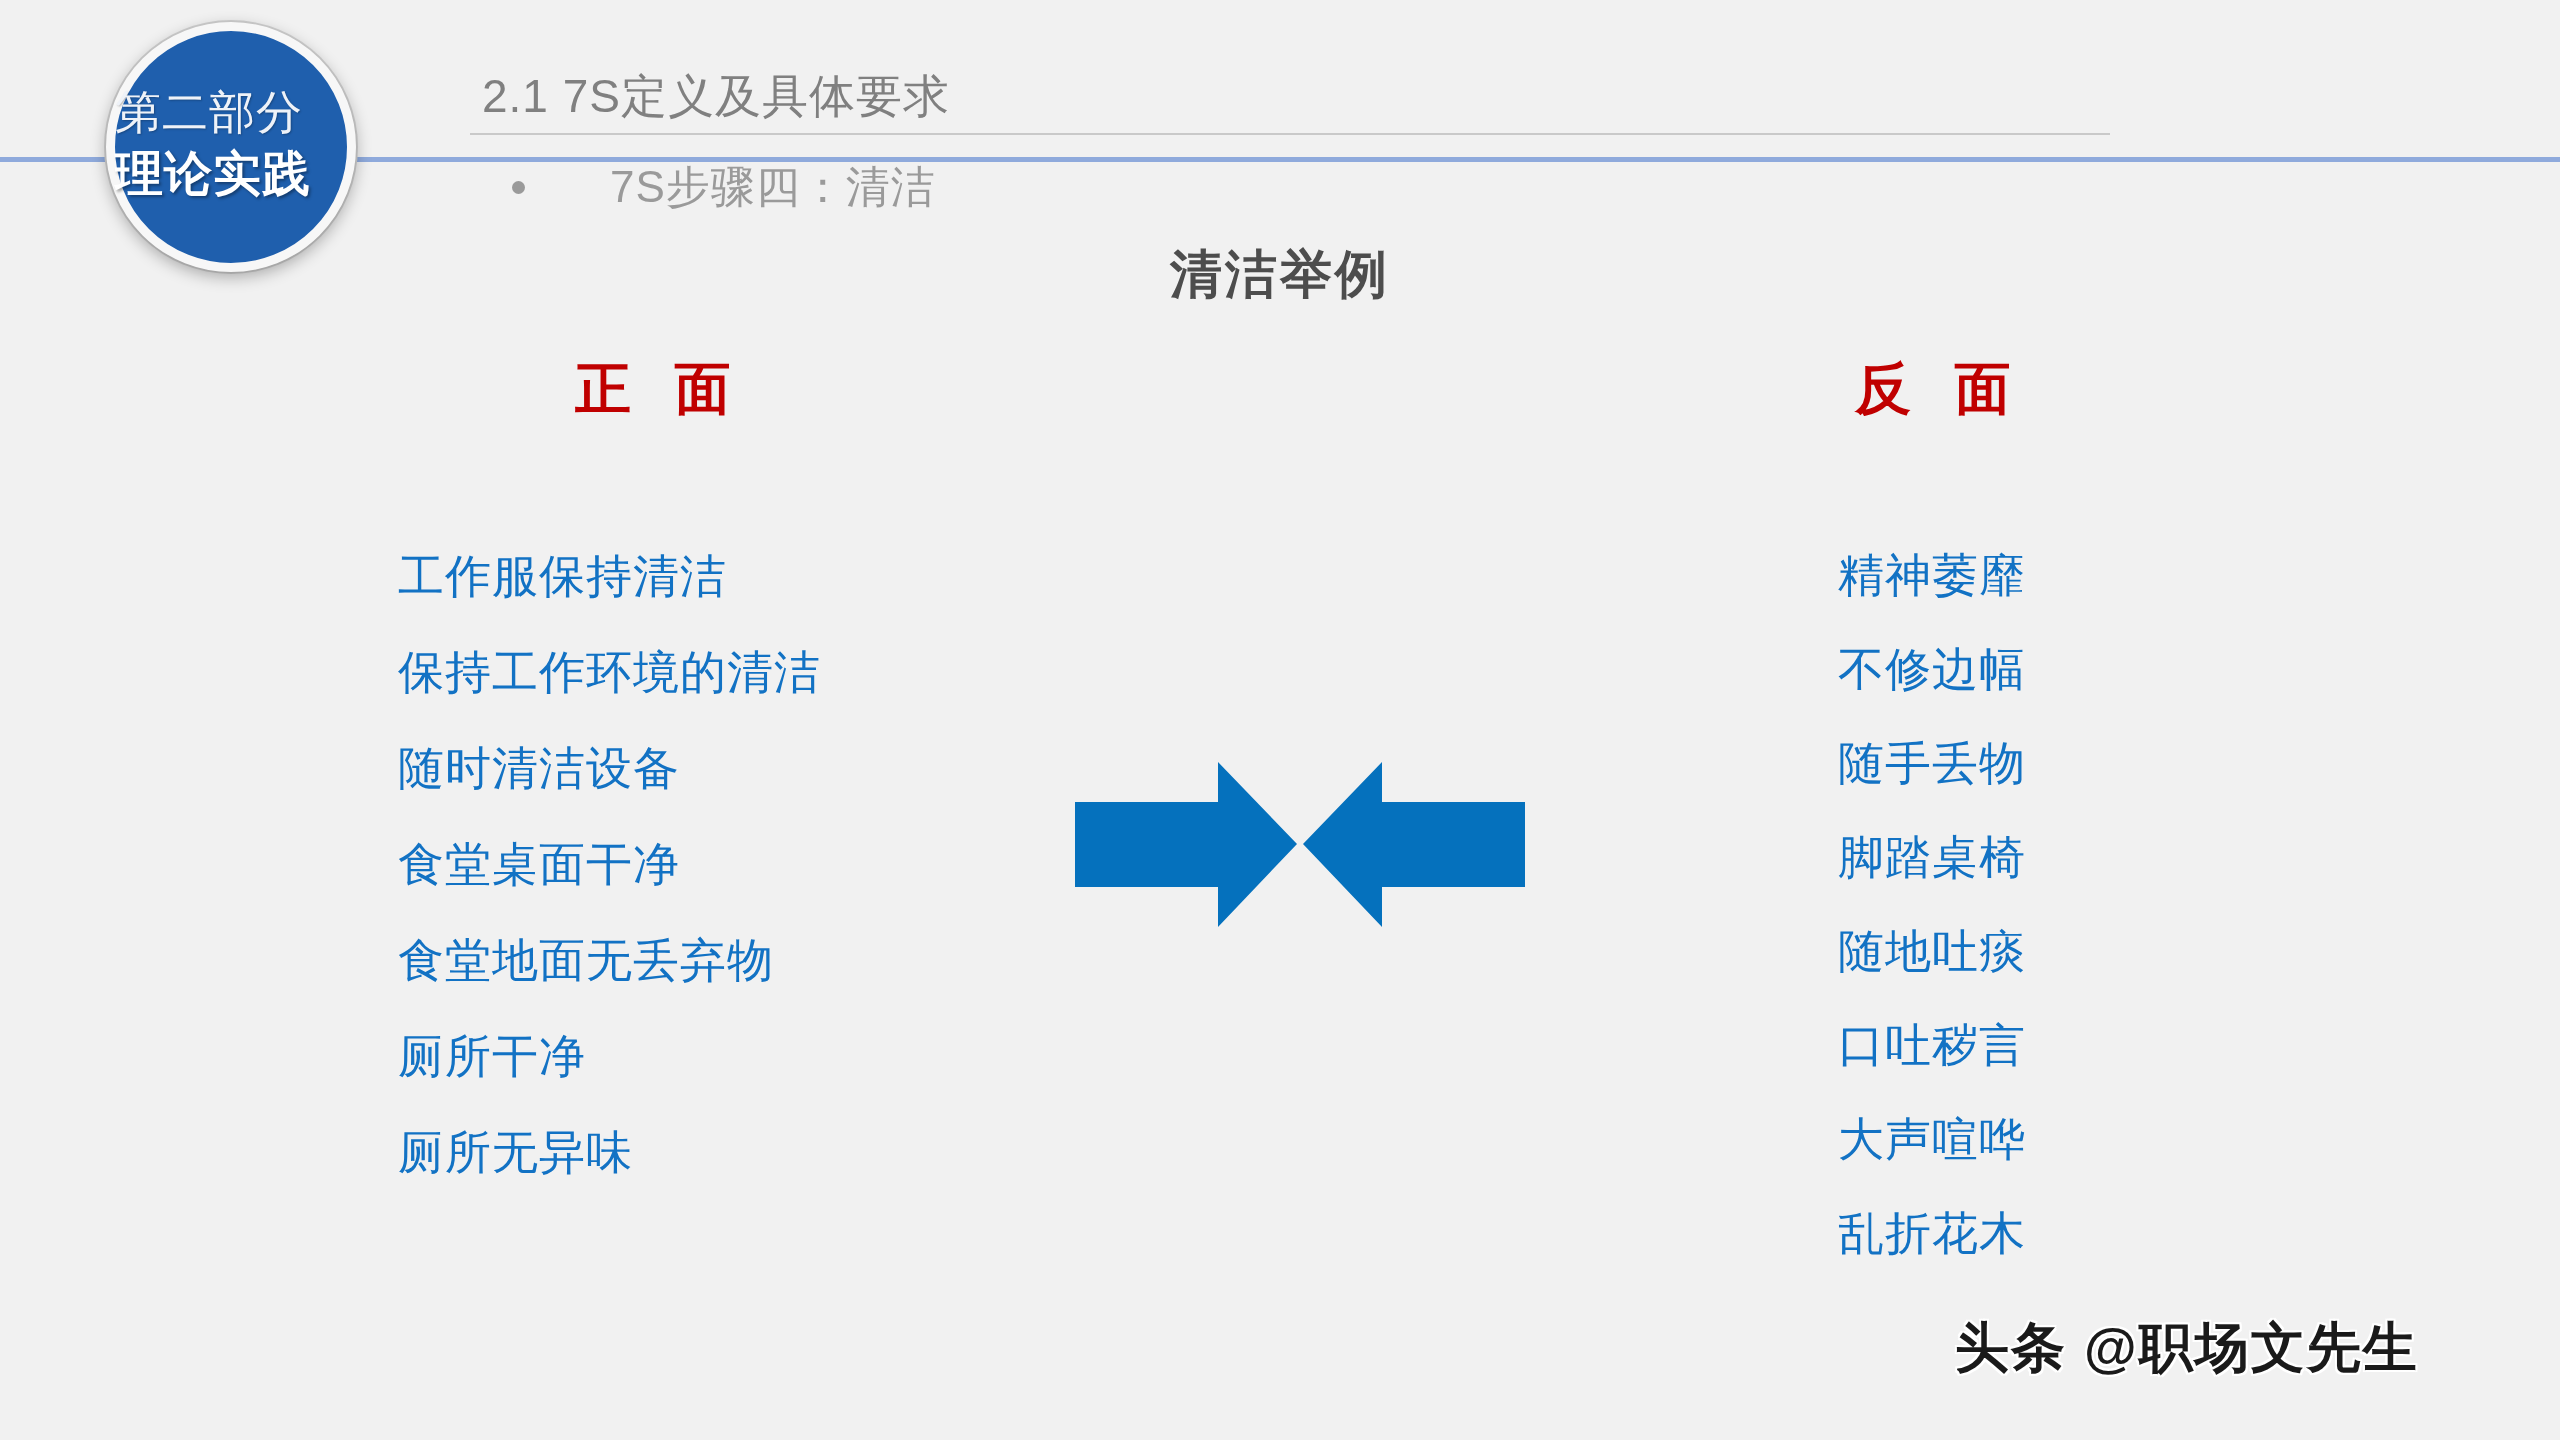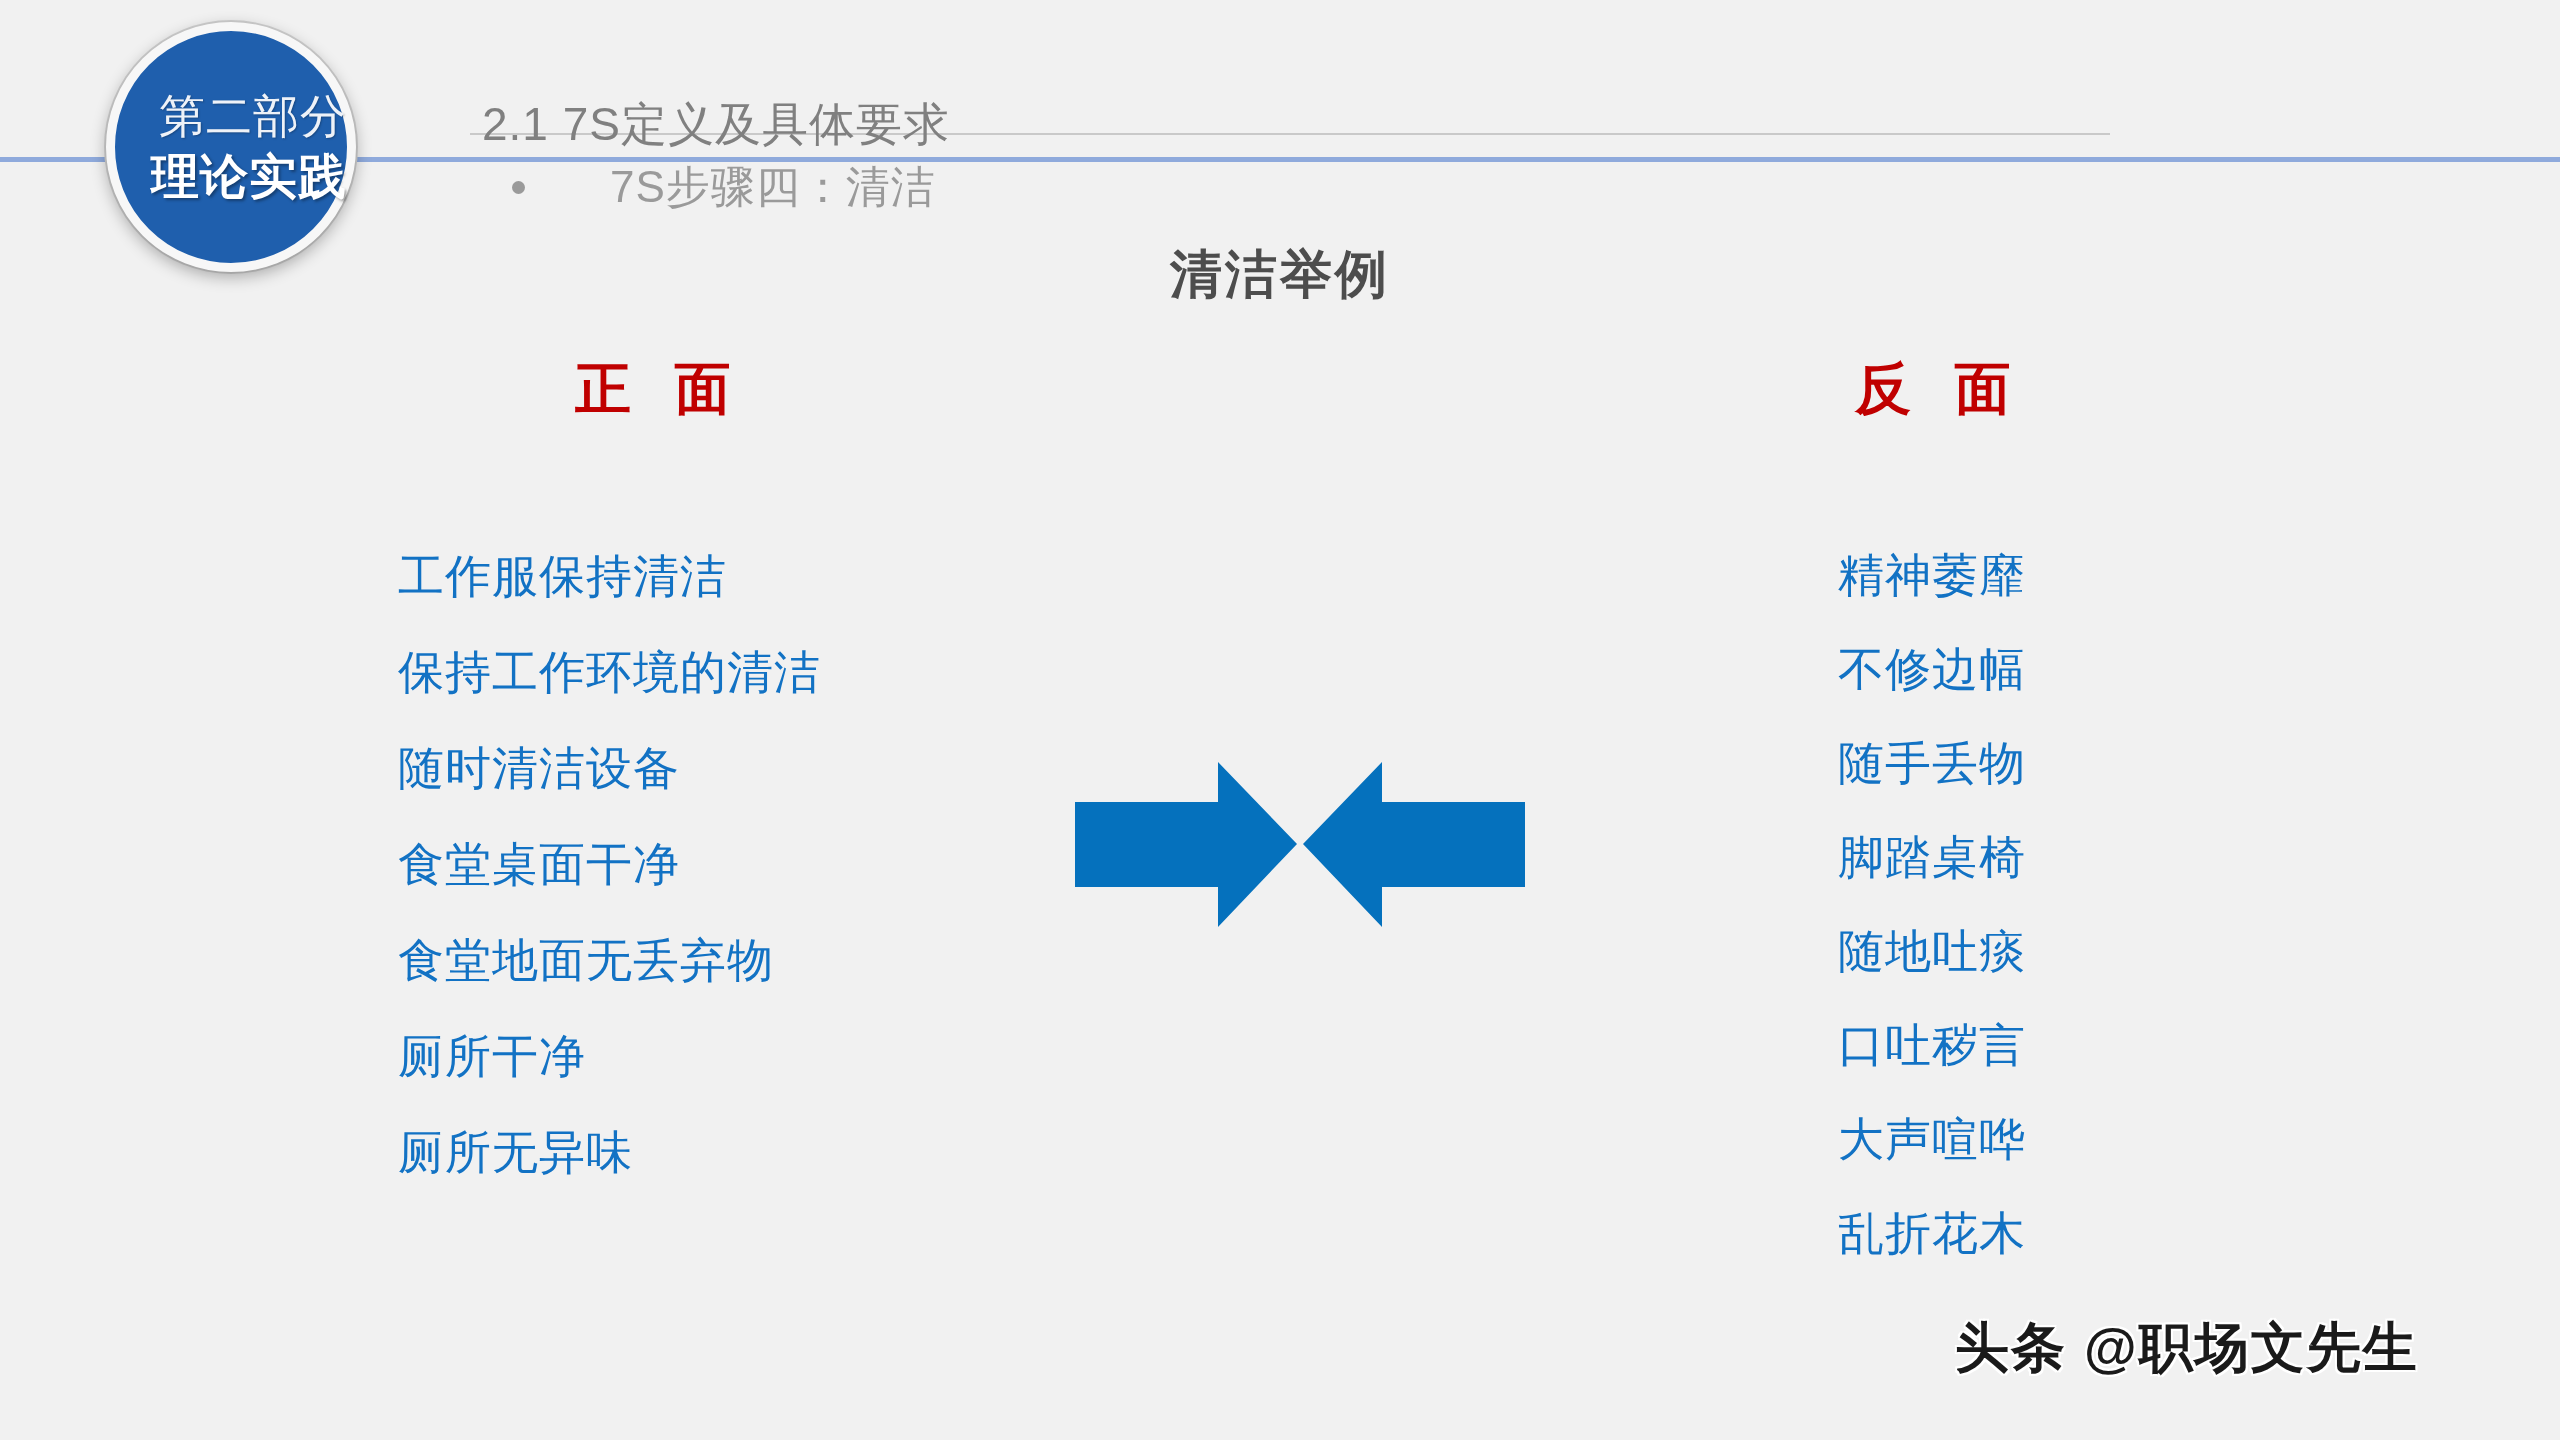--- a/index.html
+++ b/index.html
@@ -42,23 +42,24 @@
     top: 22px;
     width: 250px;
     height: 250px;
     border-radius: 50%;
     background: #1f5fad;
     border: 9px solid #f7f7f7;
     box-sizing: border-box;
     box-shadow: 0 5px 16px rgba(0,0,0,0.30), 0 0 0 2px #d2d2d2;
     display: flex;
     flex-direction: column;
-    align-items: flex-end;
+    align-items: flex-start;
     justify-content: center;
     gap: 14px;
+    font-family: Liberation Mono, monospace;
   }
   .badge-line1 {
     color: #eef2f8;
     font-size: 46px;
     letter-spacing: 1px;
     line-height: 1;
     text-shadow: 1px 1px 2px rgba(0,0,0,0.25);
   }
   .badge-line2 {
     color: #ffffff;
@@ -70,21 +71,20 @@
   }
 
   .header-title {
     position: absolute;
     left: 482px;
     top: 66px;
     font-size: 46px;
     color: #808080;
     letter-spacing: 1px;
     white-space: nowrap;
-    margin-top: 28px;
   }
   .header-sub {
     position: absolute;
     left: 512px;
     top: 158px;
     display: flex;
     align-items: center;
     white-space: nowrap;
     gap: 40px;
   }

